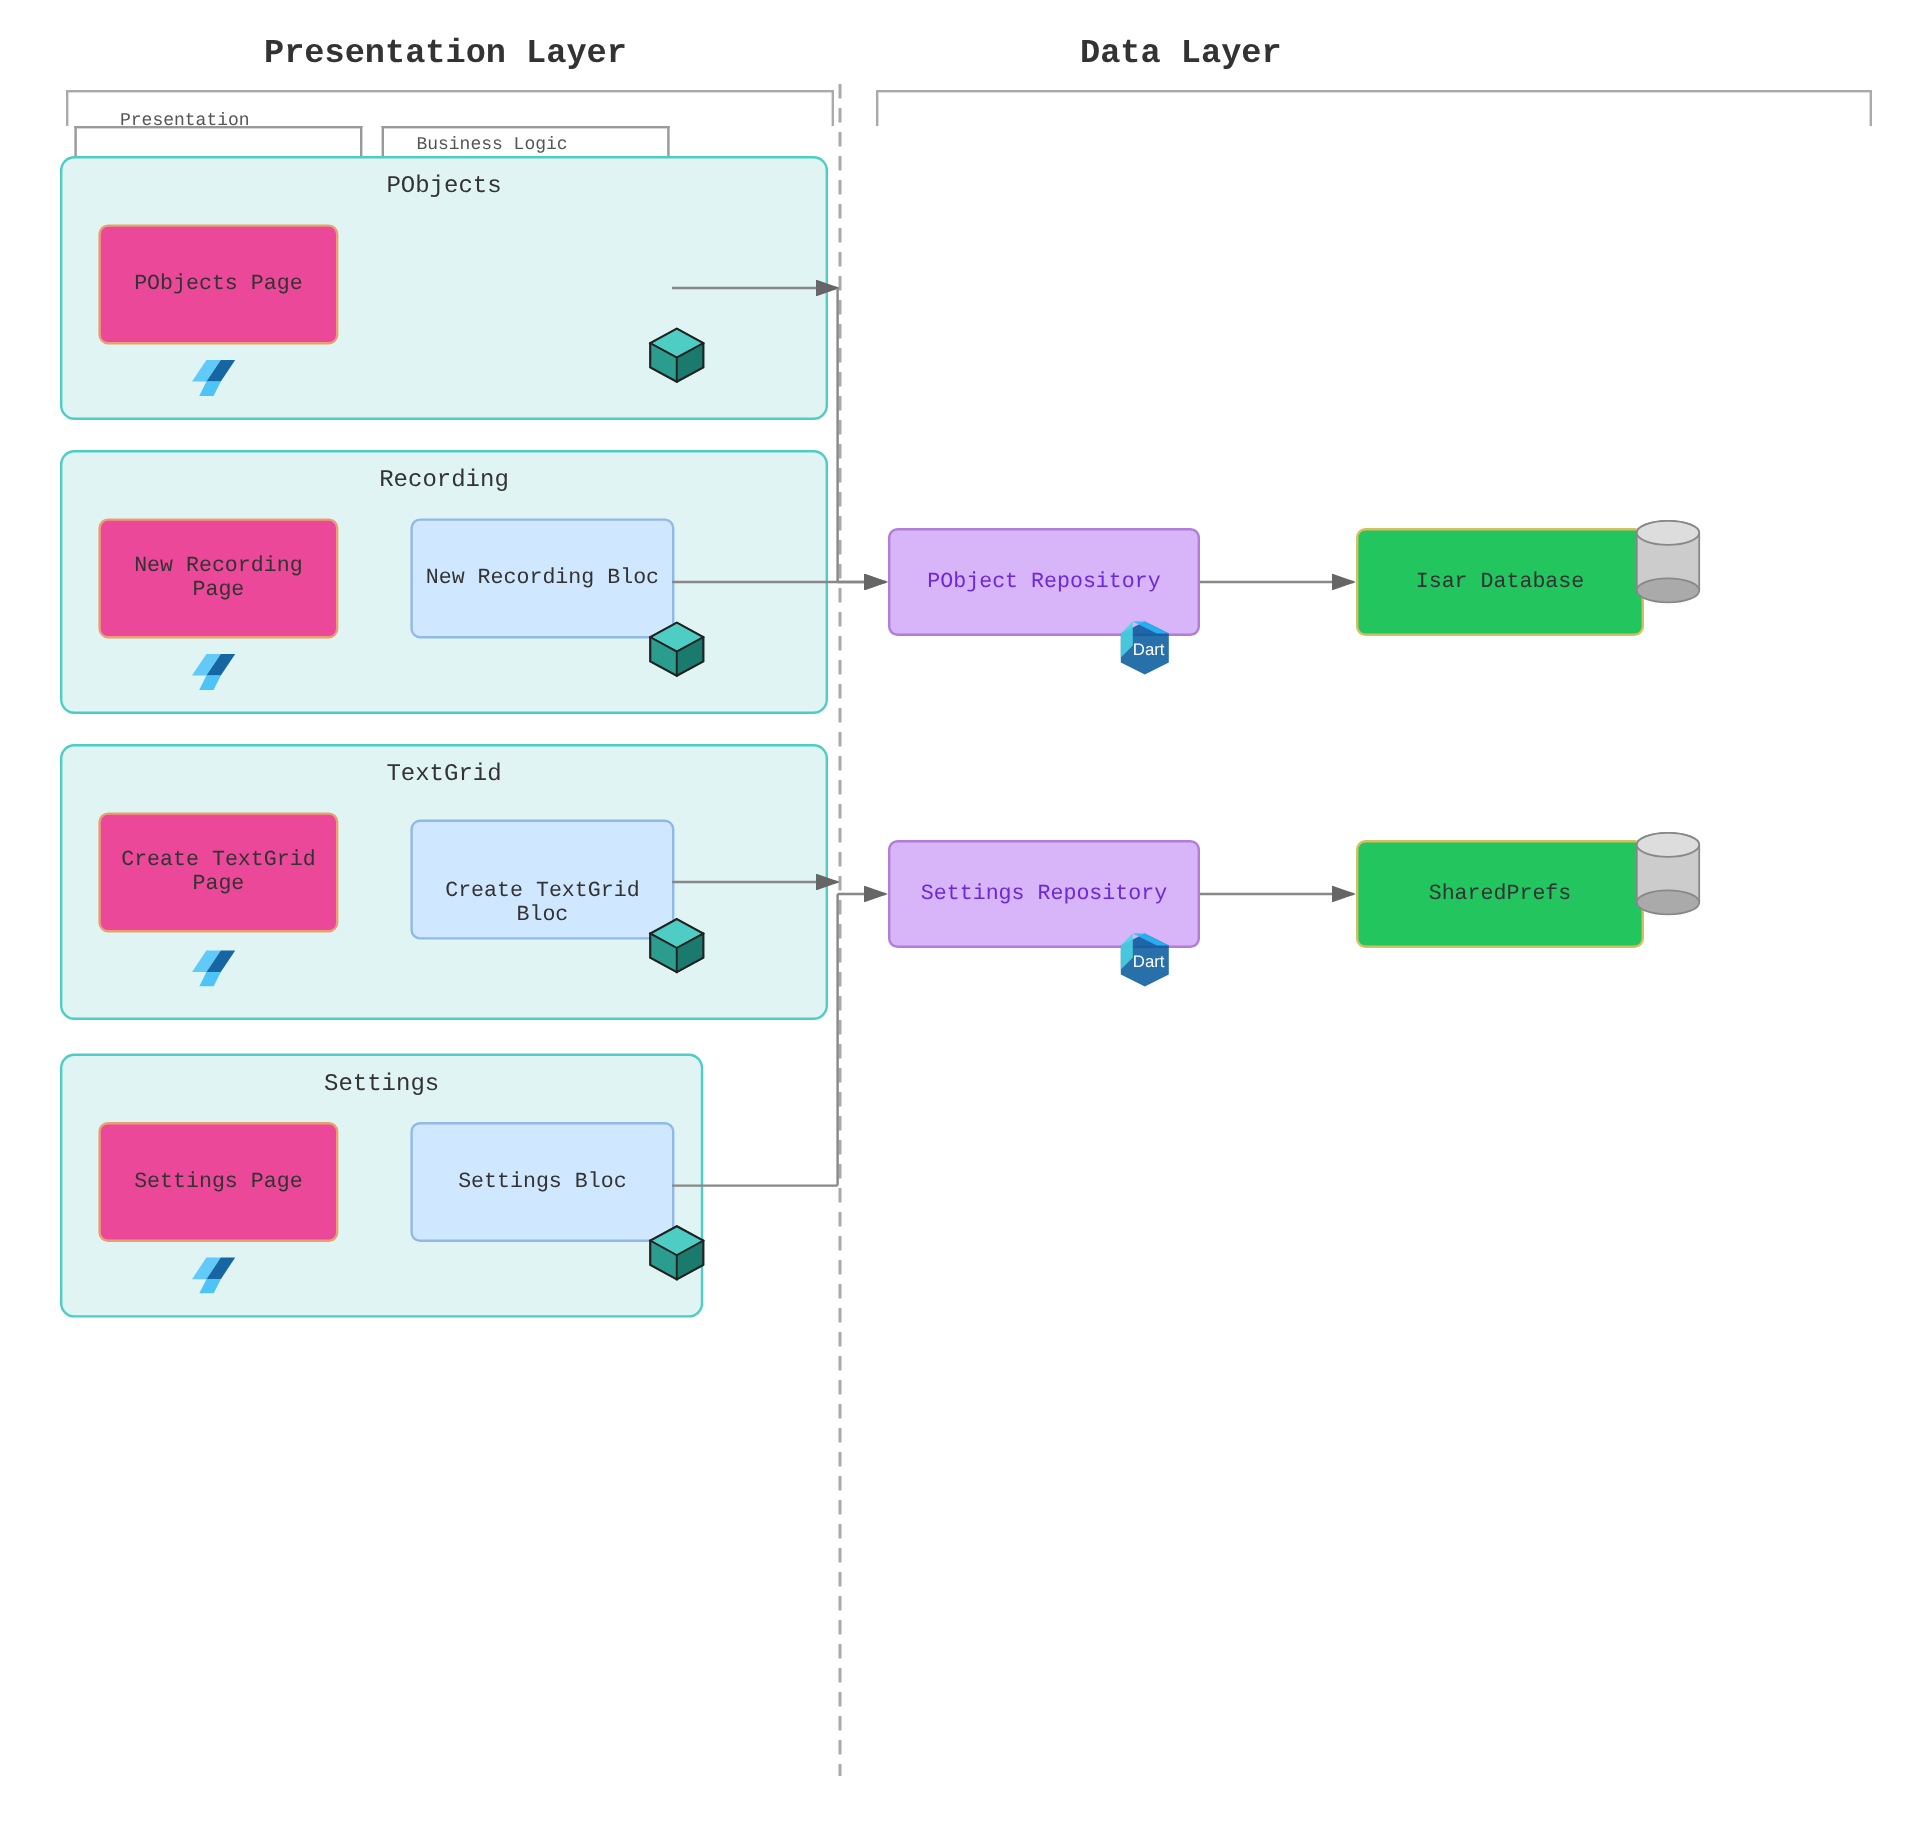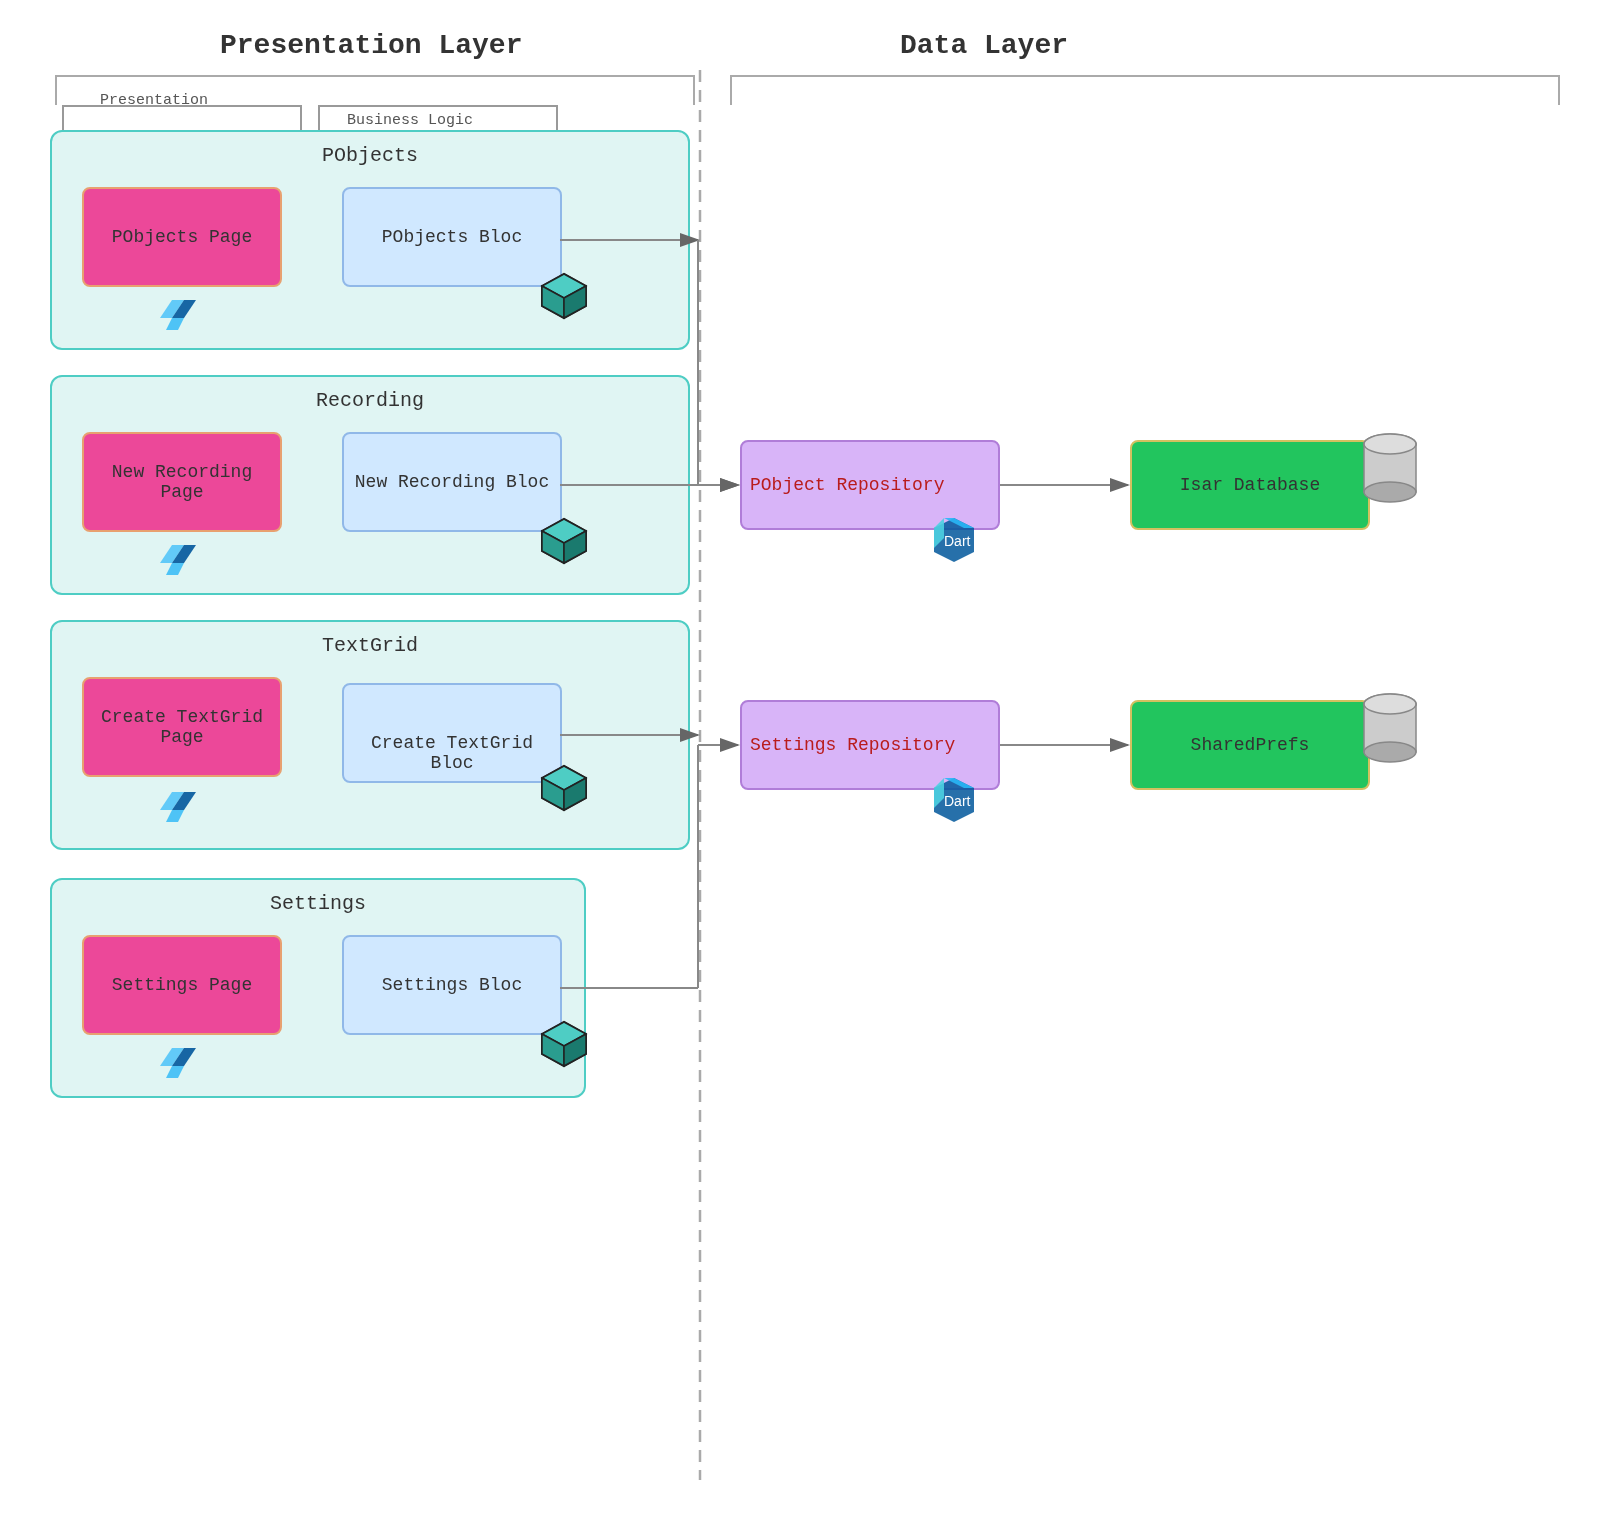--- a/index.html
+++ b/index.html
@@ -86,23 +86,24 @@
     }
 
     
     .repo-box {
       position: absolute;
       background: #d8b4f8;
       border: 2px solid #b07dd8;
       border-radius: 8px;
       display: flex;
       align-items: center;
+      justify-content: center;
       text-align: center;
       font-size: 18px;
-      color: #b91c1c;
+      color: #6d28d9;
       font-family: 'Courier New', Courier, monospace;
       padding: 8px;
     }
 
     
     .db-box {
       position: absolute;
       background: #22c55e;
       border: 2px solid #d4c060;
       border-radius: 8px;
@@ -158,23 +159,20 @@
 
     <div style="position:absolute; left: 100px; top: 148px;">
       <svg width="50" height="50" viewBox="0 0 50 50">
 
         <polygon points="8,38 20,20 32,20 20,38" fill="#54C5F8" opacity="0.9"></polygon>
         <polygon points="20,38 32,20 44,20 32,38" fill="#01579B" opacity="0.9"></polygon>
         <polygon points="20,38 32,38 26,50 14,50" fill="#29B6F6" opacity="0.8"></polygon>
       </svg>
     </div>
 
-    <div class="bloc-box" style="left: 290px; top: 55px; width: 220px; height: 100px;">
-      <span>PObjects Bloc</span>
-    </div>
 
     <div style="position:absolute; left: 486px; top: 138px;">
       <svg width="52" height="52" viewBox="0 0 52 52">
 
         <polygon points="26,4 48,16 48,36 26,48 4,36 4,16" fill="none" stroke="#222" stroke-width="2"></polygon>
         <polygon points="26,4 48,16 26,28 4,16" fill="#4ecdc4" stroke="#222" stroke-width="1.5"></polygon>
         <polygon points="4,16 26,28 26,48 4,36" fill="#2a9d8f" stroke="#222" stroke-width="1.5"></polygon>
         <polygon points="48,16 26,28 26,48 48,36" fill="#1a7a6e" stroke="#222" stroke-width="1.5"></polygon>
       </svg>
     </div>

